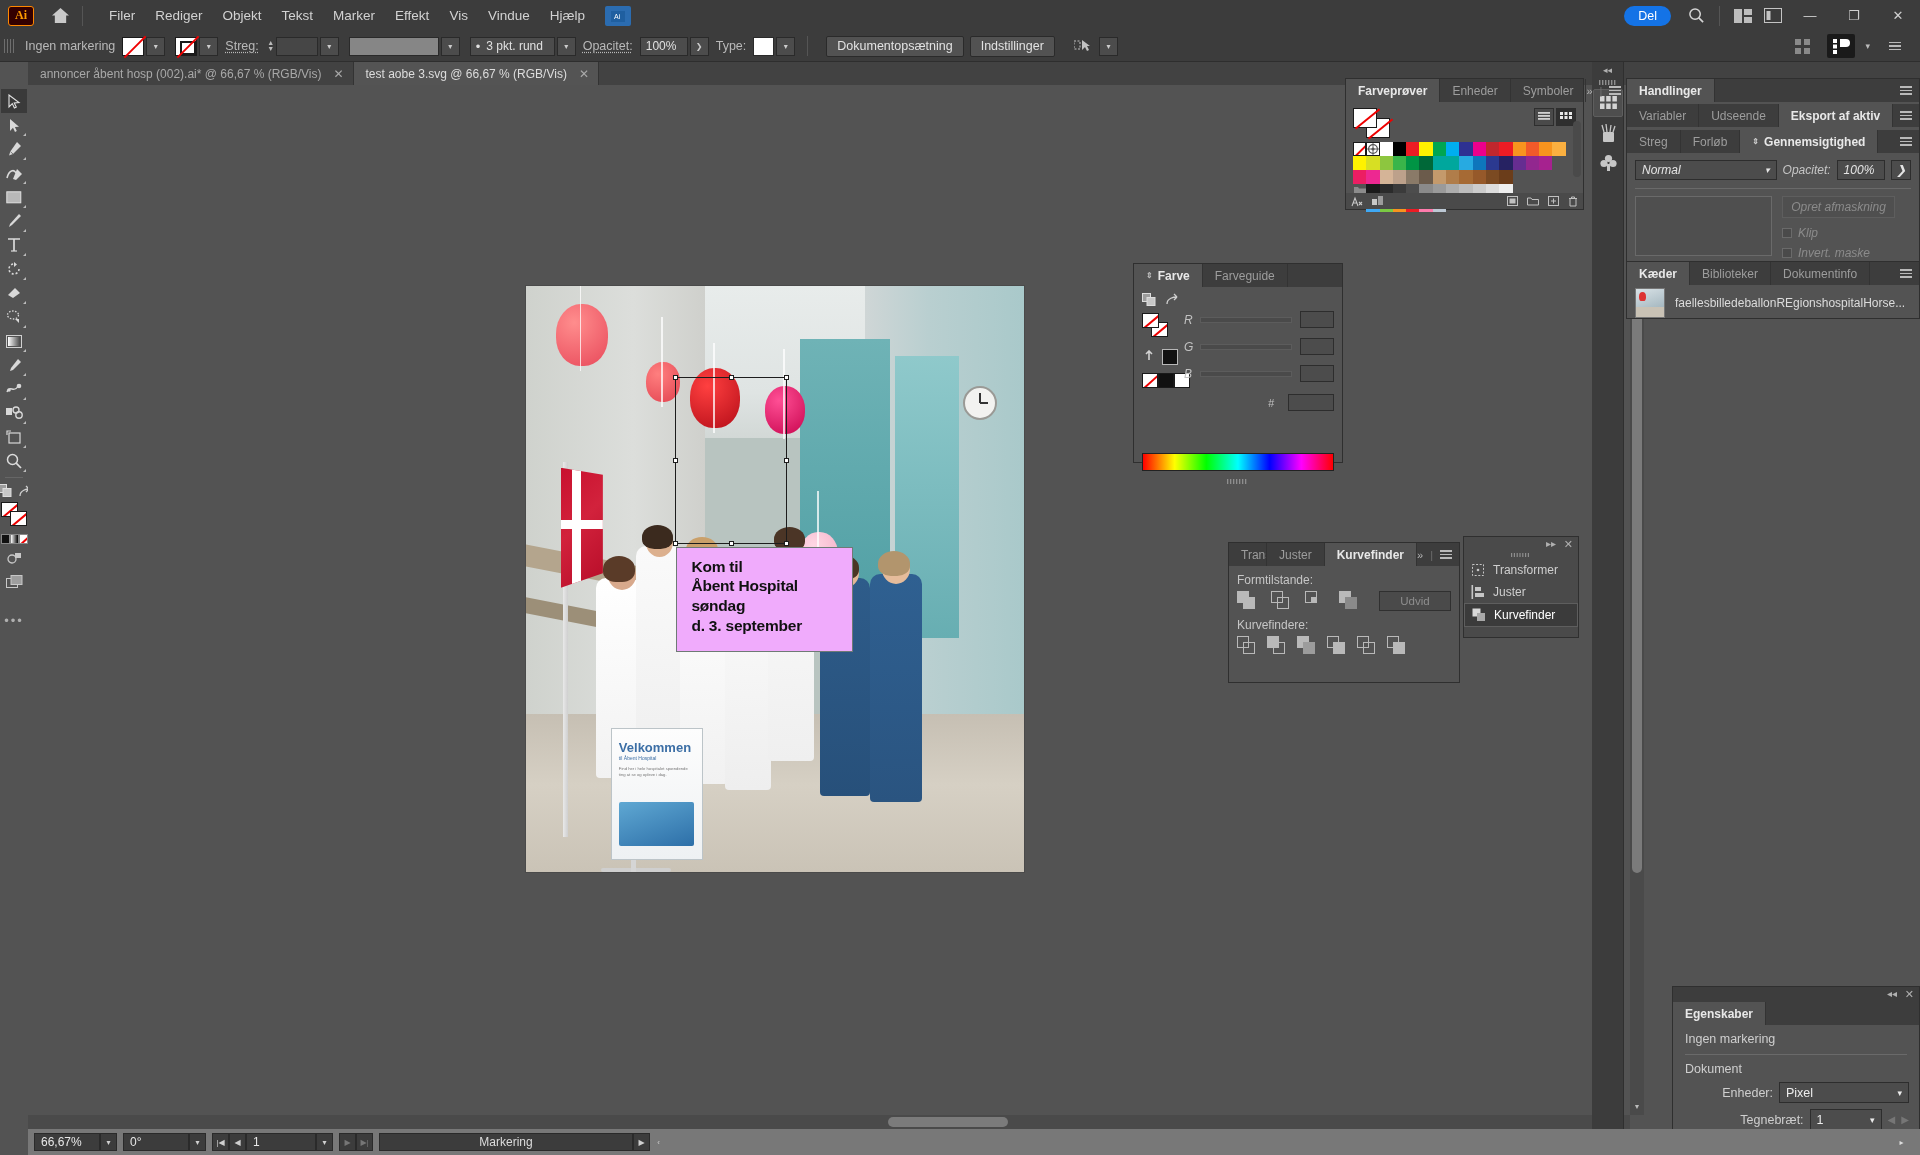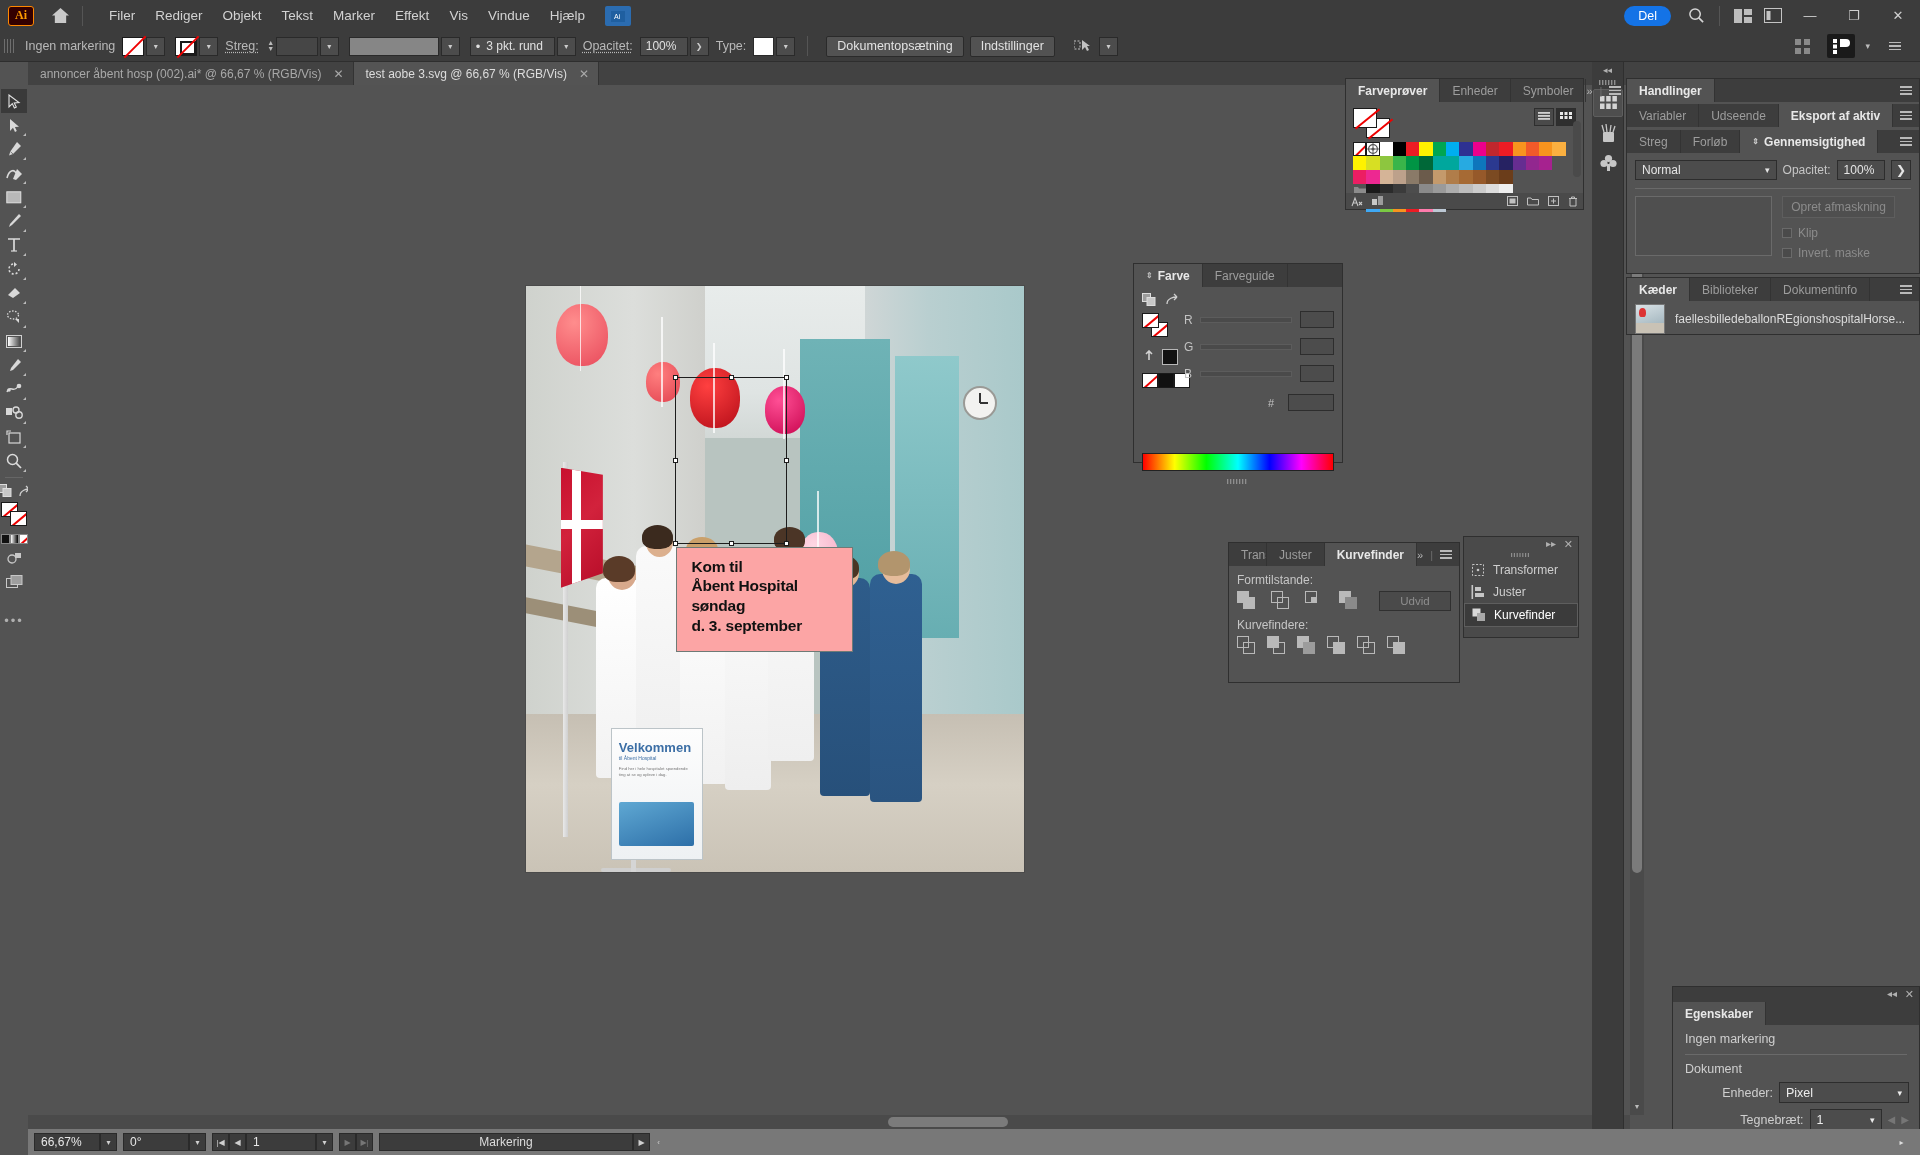--- a/index.html
+++ b/index.html
@@ -128,21 +128,21 @@
     background:linear-gradient(180deg,#fdfdfd,#eef1f3); border:1px solid #bcc4c8;
   }
   .sign-head { position:absolute; left:8%; top:8%; font-size:13px; color:#3b6ea5; font-weight:bold; line-height:1.2; }
   .sign-body { position:absolute; left:8%; top:28%; font-size:4.2px; color:#777; line-height:1.5; width:84%; }
   .sign-img { position:absolute; left:8%; bottom:10%; width:84%; height:34%;
     background:linear-gradient(160deg,#5fa8d3,#2d6fa8); border-radius:2px; }
   .signpost { position:absolute; left:21%; bottom:0; width:5px; height:14%; background:#d5d5d5; }
   .signfoot { position:absolute; left:15%; bottom:0; width:70px; height:4px; background:#cfcfcf; border-radius:2px;}
   .textbox {
     position:absolute; left:30.2%; top:44.5%; width:35.5%; height:18%;
-    background:#fca5a5; border:1px solid #6f7a76; padding:9px 0 12px 14px;
+    background:#f0abfc; border:1px solid #6f7a76; padding:9px 0 12px 14px;
   }
   .textbox .tline { font-size:15.5px; font-weight:bold; color:#111; line-height:1.27; letter-spacing:-.2px; }
   .selbox { position:absolute; left:30%; top:15.6%; width:22.5%; height:28.5%; border:1px solid #1d1d1d; }
   .selbox .h { position:absolute; width:5px; height:5px; background:#fff; border:1px solid #1d1d1d; }
 
   .scroll-v { position:absolute; right:0; top:0; bottom:14px; width:14px; background:#4a4a4a; }
   .scroll-h { position:absolute; left:0; bottom:0; right:14px; height:14px; background:#4a4a4a; }
   .sv-thumb { position:absolute; left:2px; top:18px; width:10px; height:770px; background:#7b7b7b; border-radius:5px; }
   .sh-thumb { position:absolute; bottom:2px; left:860px; width:120px; height:10px; background:#7b7b7b; border-radius:5px; }
   .scr-arrow { position:absolute; width:14px; height:14px; display:flex; align-items:center; justify-content:center; color:#bbb; font-size:7px;}
@@ -168,22 +168,22 @@
   .sw-nonebig .s1:after,.sw-nonebig .s2:after { content:""; position:absolute; left:-2px; top:50%; width:31px; height:2px; background:#e00; transform:rotate(-39deg); transform-origin:center;}
   .sw-viewbtns { margin-left:auto; display:flex; gap:2px; }
   .vbtn { width:20px;height:18px; background:#4a4a4a; border:1px solid #2e2e2e; display:flex; align-items:center; justify-content:center;}
   .vbtn.on { background:#2f2f2f; }
   .sw-grid { display:grid; grid-template-columns:repeat(16,13.3px); gap:0; padding:0 7px; }
   .sw { width:13.3px; height:14px; border:0; }
   .sw-foot { position:absolute; left:0; right:0; bottom:0; height:16px; background:#4a4a4a; display:flex; align-items:center; padding:0 5px; gap:9px; }
 
   
   #rdock { left:1626px; top:78px; width:294px; height:196px; }
-  #linkspanel { left:1626px; top:277px; width:294px; height:58px; }
-  .row { display:flex; align-items:center; }
+  #linkspanel { left:1626px; top:261px; width:294px; height:58px; }
+  .row { display:flex; align-items:center;font-style:italic; }
   .gradsel { height:20px; background:#4c4c4c; border:1px solid #2d2d2d; display:flex; align-items:center; padding:0 6px; font-size:12px; color:#e5e5e5;}
   .chk { width:10px; height:10px; border:1px solid #6a6a6a; background:#4a4a4a; display:inline-block; }
   .link-thumb { width:30px; height:30px; background:linear-gradient(160deg,#d9e2e6,#93a9b3); border:1px solid #777; position:relative; overflow:hidden;}
   .link-thumb:before{content:"";position:absolute;left:3px;top:3px;width:7px;height:9px;background:#d33;border-radius:50% 50% 40% 40%;}
   .link-thumb:after{content:"";position:absolute;left:0;bottom:0;width:100%;height:34%;background:#c9c2b5;}
 
   
   #colorpanel { left:1133px; top:263px; width:210px; height:200px; }
   .cp-body { padding:6px 8px; position:relative; height:100%;}
   .chan-label { width:16px; font-size:12px; color:#c2c2c2; }

